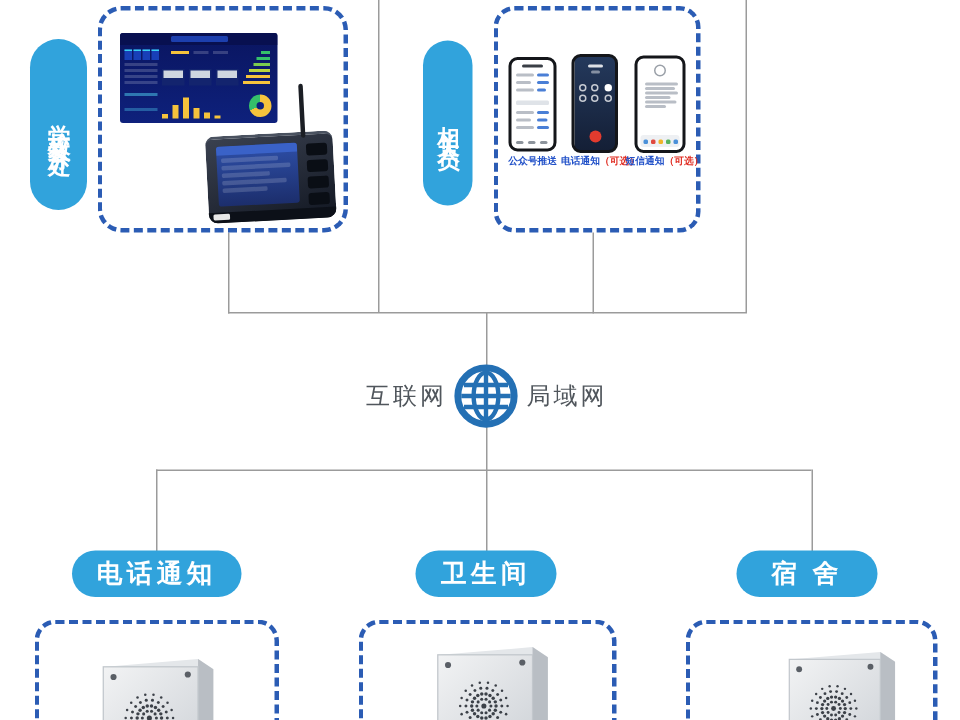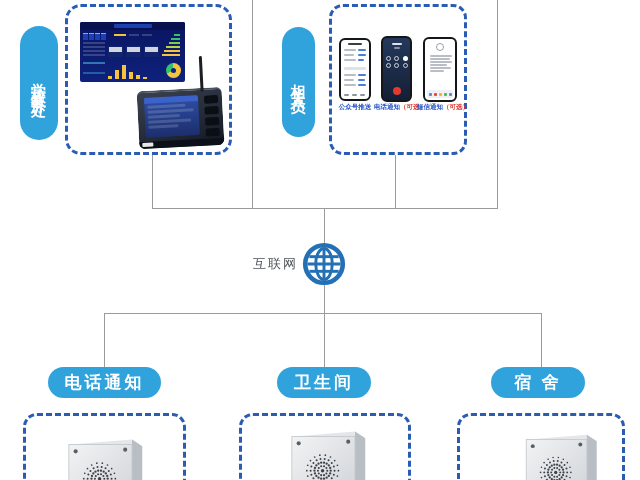--- a/index.html
+++ b/index.html
@@ -56,21 +56,21 @@
   .hangup{position:absolute;left:50%;bottom:5px;margin-left:-4px;width:8px;height:8px;border-radius:50%;background:#e23b2e;}
   .ring{position:absolute;left:50%;top:4px;margin-left:-4px;width:8px;height:8px;border:1.5px solid #9aa0a8;border-radius:50%;box-sizing:border-box;}
   .kbd{position:absolute;left:2px;right:2px;bottom:2px;height:8px;background:#eef0f3;border-radius:2px;
        display:flex;align-items:center;justify-content:center;gap:2px;}
   .kbd i{display:block;width:3px;height:3px;border-radius:1px;}
   
   .cap{position:absolute;top:103px;height:9px;font-size:6.5px;font-weight:bold;color:#2050c8;
        display:flex;align-items:center;justify-content:center;white-space:nowrap;}
   .cap .opt{color:#e02b20;}
   
-  .netlabel{position:absolute;top:252px;width:62px;height:24px;font-size:13px;color:#50565c;
+  .netlabel{position:absolute;top:252px;width:62px;height:24px;font-size:16px;color:#50565c;
             letter-spacing:2px;display:flex;align-items:center;}
   .globe{position:absolute;left:302px;top:242px;width:44px;height:44px;}
   
   .speaker{position:absolute;}
 </style>
 </head>
 <body>
 
 <div class="canvas">
 
@@ -221,20 +221,23 @@
   </div>
   <div class="globe">
     <svg viewBox="0 0 48 48" width="44" height="44">
       <circle cx="24" cy="24" r="20.5" fill="#ffffff" stroke="#2470b4" stroke-width="5"></circle>
       <ellipse cx="24" cy="24" rx="9" ry="17" fill="none" stroke="#2470b4" stroke-width="3.2"></ellipse>
       <line x1="24" y1="7" x2="24" y2="41" stroke="#2470b4" stroke-width="3.2"></line>
       <line x1="8" y1="16" x2="40" y2="16" stroke="#2470b4" stroke-width="3.2"></line>
       <line x1="6" y1="24" x2="42" y2="24" stroke="#2470b4" stroke-width="3.2"></line>
       <line x1="8" y1="32" x2="40" y2="32" stroke="#2470b4" stroke-width="3.2"></line>
     </svg>
+  </div>
+  <div class="netlabel" style="left:351px;justify-content:flex-start;">
+    <span>局域网</span>
   </div>
 
   <div class="hpill" style="left:48px;top:367px;width:113px;height:31px;">
     <span>电话通知</span>
   </div>
   <div class="hpill" style="left:277px;top:367px;width:94px;height:31px;">
     <span>卫生间</span>
   </div>
   <div class="hpill" style="left:491px;top:367px;width:94px;height:31px;">
     <span>宿 舍</span>

